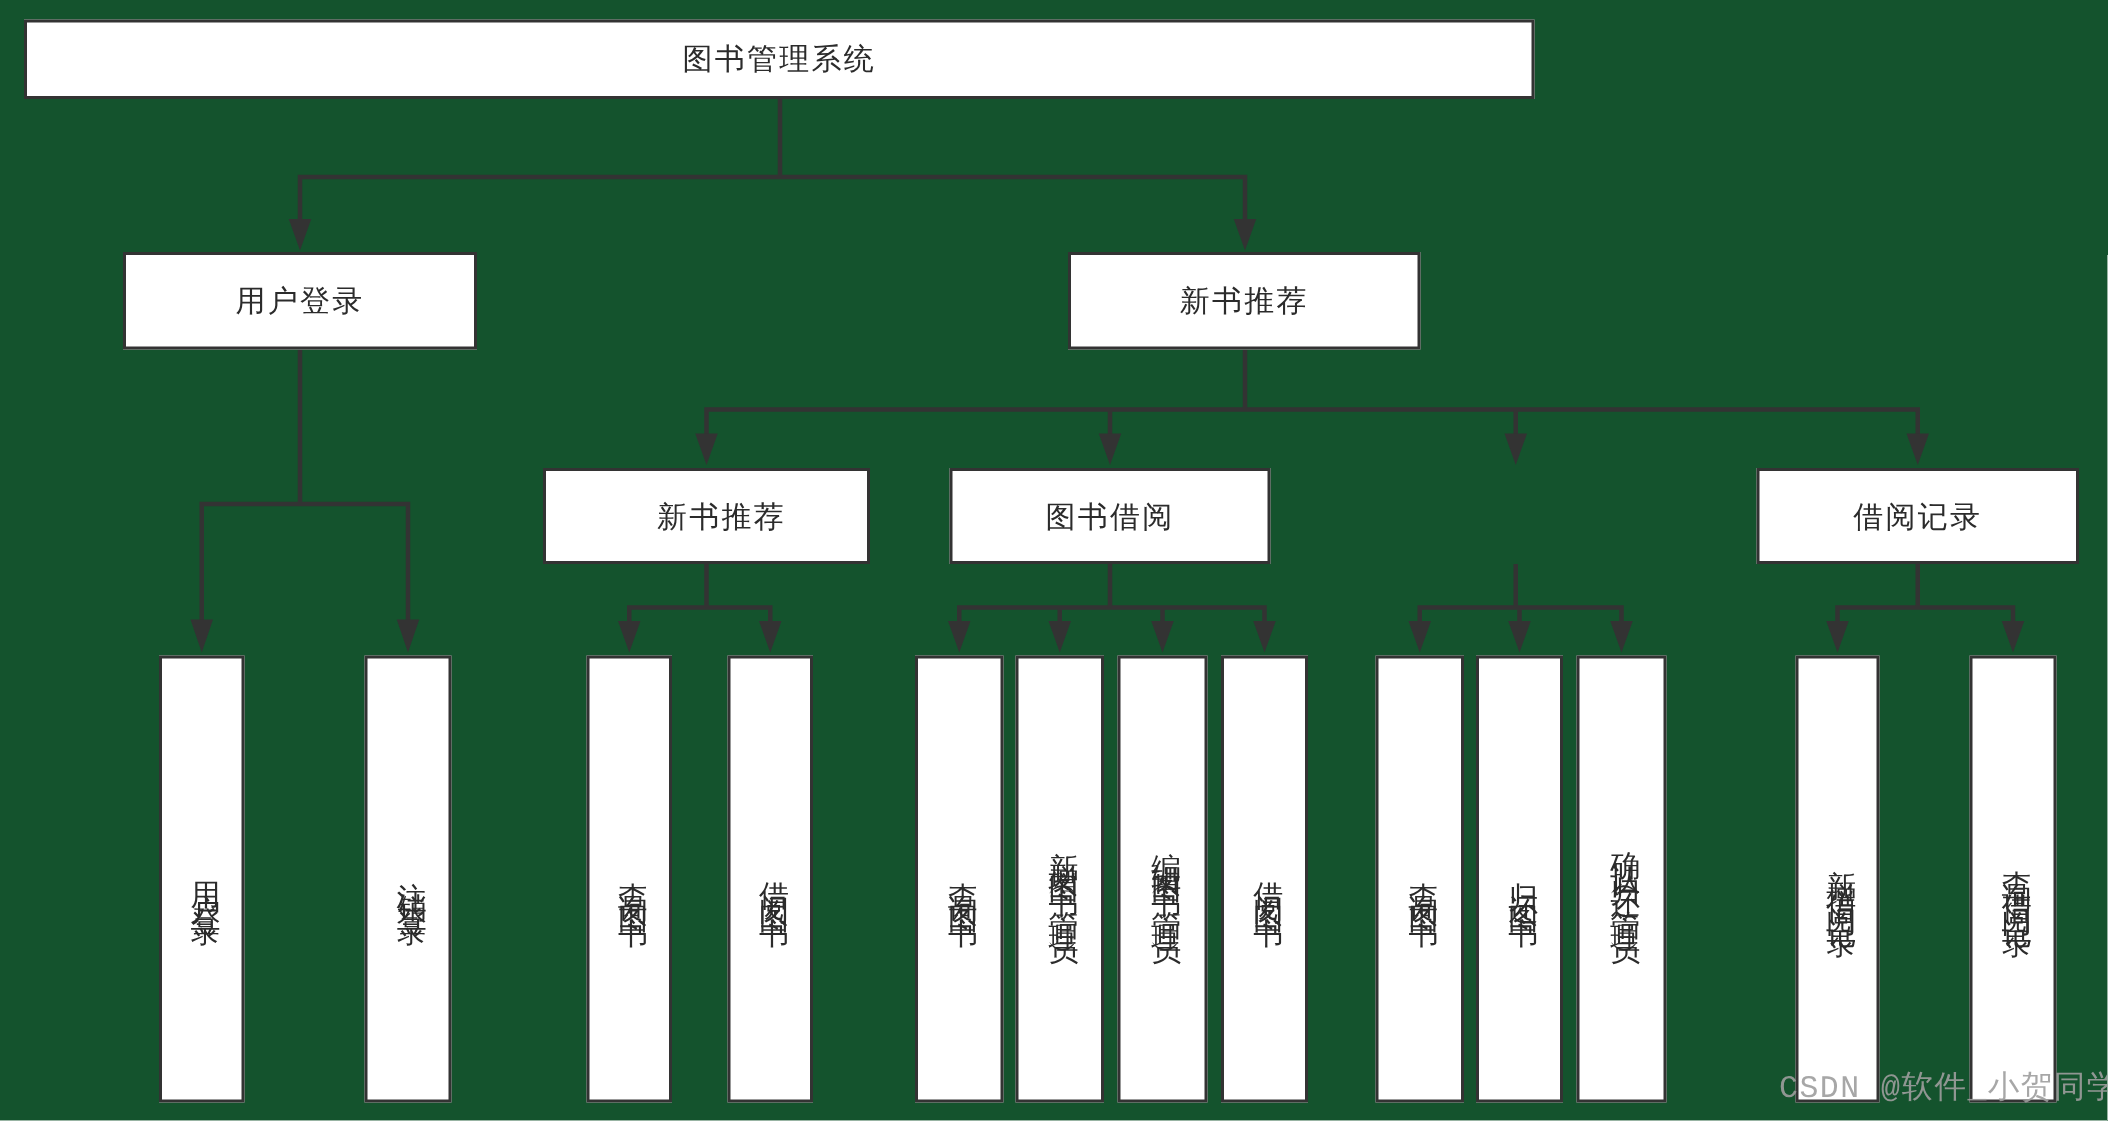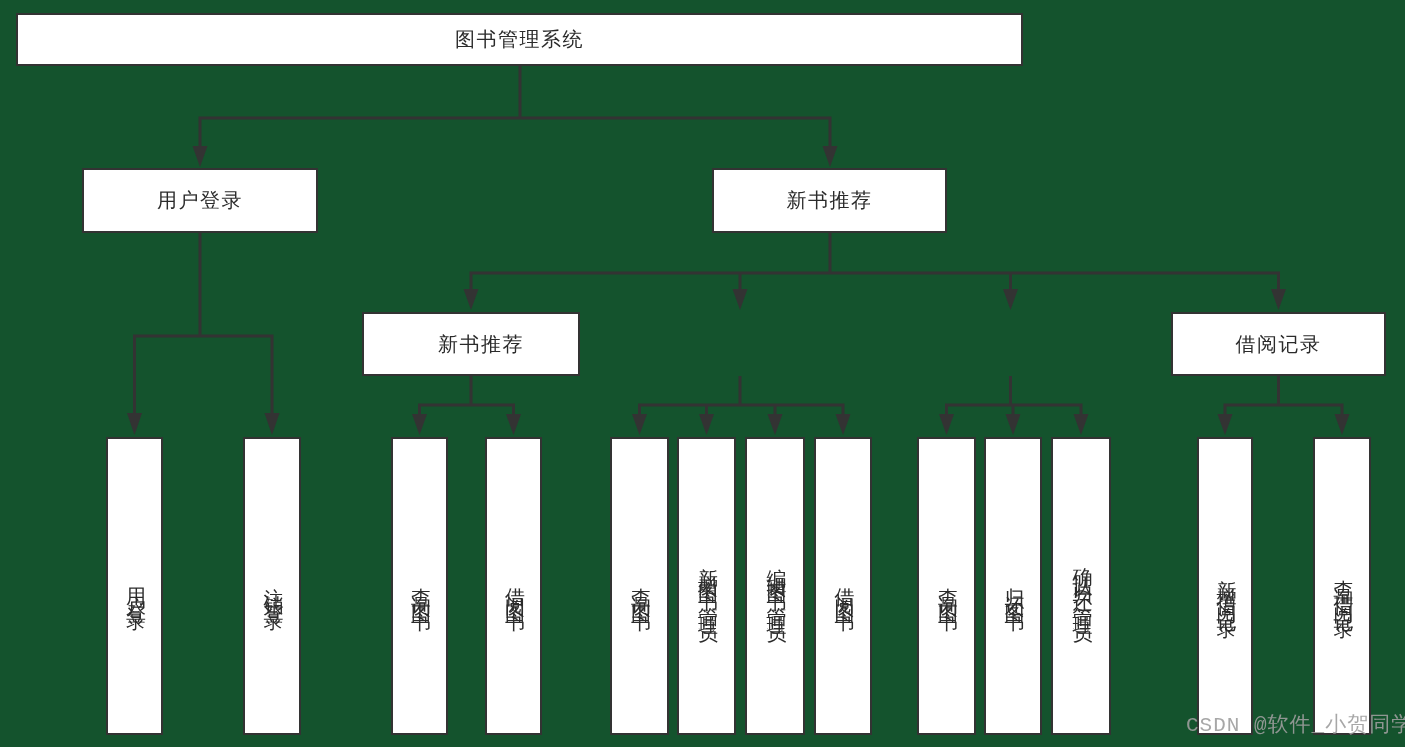--- a/index.html
+++ b/index.html
@@ -84,20 +84,21 @@
     <polygon points="1217.5,414 1232.5,414 1225,435"></polygon>
     <polygon points="1334.5,414 1349.5,414 1342,435"></polygon>
   </svg>
 
   <div class="node hbox" style="left:16px; top:13px; width:1007px; height:53px;">图书管理系统</div>
 
   <div class="node hbox" style="left:82px; top:168px; width:236px; height:65px;">用户登录</div>
   <div class="node hbox" style="left:712px; top:168px; width:235px; height:65px;">新书推荐</div>
 
   <div class="node hbox" style="left:362px; top:312px; width:218px; height:64px;padding-left:20px;">新书推荐</div>
+  <div class="node hbox" style="left:633px; top:312px; width:214px; height:64px;">图书借阅</div>
   <div class="node hbox" style="left:1171px; top:312px; width:215px; height:64px;">借阅记录</div>
 
   <div class="node vbox" style="left:106px; top:437px; width:57px; height:298px;">用户登录</div>
   <div class="node vbox" style="left:243px; top:437px; width:58px; height:298px;">注销登录</div>
 
   <div class="node vbox" style="left:391px; top:437px; width:57px; height:298px;">查询图书</div>
   <div class="node vbox" style="left:485px; top:437px; width:57px; height:298px;">借阅图书</div>
 
   <div class="node vbox" style="left:610px; top:437px; width:59px; height:298px;">查询图书</div>
   <div class="node vbox" style="left:677px; top:437px; width:59px; height:298px;">新增图书（管理员）</div>

